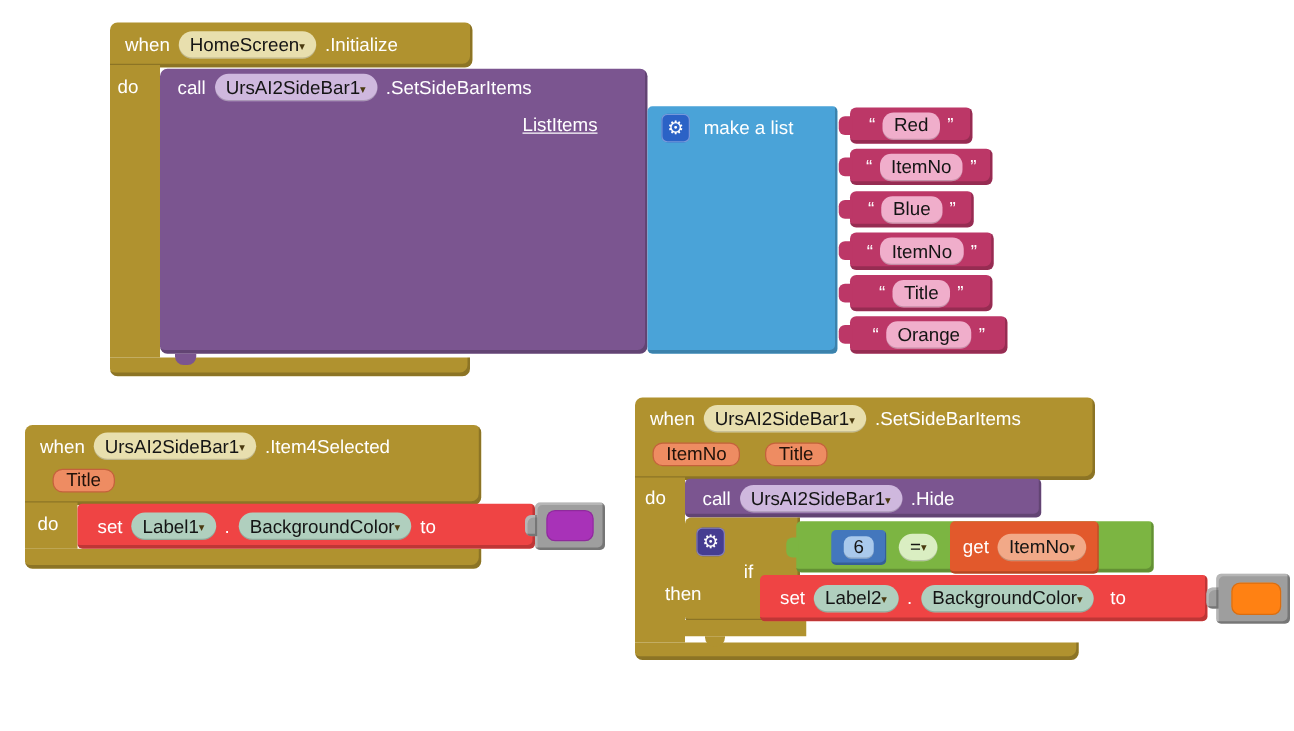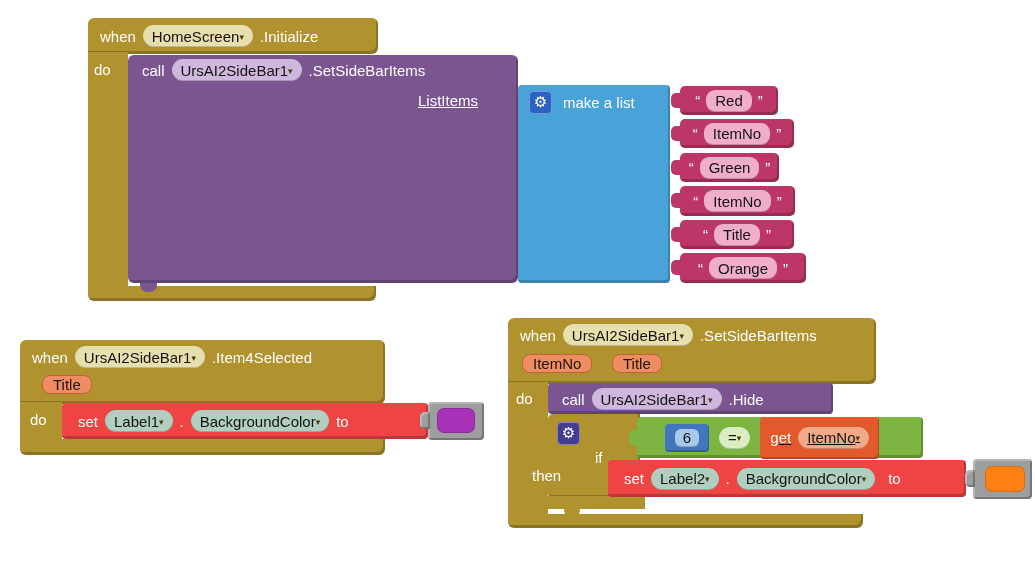--- a/index.html
+++ b/index.html
@@ -103,21 +103,21 @@
   </div>
   <div class="abs magblk bevel strblock" style="left:680px;top:119px;width:114px;height:29px;">
     <span class="tab magblk"></span>
     <span>“</span>
     <span class="field f-pink">ItemNo</span>
     <span>”</span>
   </div>
   <div class="abs magblk bevel strblock" style="left:680px;top:153px;width:99px;height:29px;">
     <span class="tab magblk"></span>
     <span>“</span>
-    <span class="field f-pink">Green</span>
+    <span class="field f-pink">Blue</span>
     <span>”</span>
   </div>
   <div class="abs magblk bevel strblock" style="left:680px;top:186px;width:115px;height:30px;">
     <span class="tab magblk"></span>
     <span>“</span>
     <span class="field f-pink">ItemNo</span>
     <span>”</span>
   </div>
   <div class="abs magblk bevel strblock" style="left:680px;top:220px;width:114px;height:29px;">
     <span class="tab magblk"></span>
@@ -207,21 +207,21 @@
 
   <div class="abs logicblk bevel r4 row" style="left:637px;top:417px;width:286px;height:41px;padding-left:28px;gap:10px;">
     <span class="abs logicblk" style="left:-8px;top:13px;width:10px;height:16px;border-radius:5px 0 0 5px;"></span>
     <span class="mathblk r4" style="display:inline-flex;align-items:center;justify-content:center;width:44px;height:28px;box-shadow:inset -1px -2px 0 rgba(0,0,0,.2);">
       <span class="field f-lblue" style="height:16px;">6</span>
     </span>
     <span class="field f-pgreen">
       <span>=</span>
       <span class="arrow">▾</span>
     </span>
-    <span class="varblk r4 row" style="height:42px;padding:0 10px;box-shadow:inset -1px -2px 0 rgba(0,0,0,.2);text-decoration:underline;">
+    <span class="varblk r4 row" style="height:42px;padding:0 10px;box-shadow:inset -1px -2px 0 rgba(0,0,0,.2);">
       <span class="wl">get</span>
       <span class="field f-lorange">
         <span>ItemNo</span>
         <span class="arrow">▾</span>
       </span>
     </span>
   </div>
 
   <div class="abs greenset bevel r4 row" style="left:608px;top:460px;width:358px;height:37px;padding-left:16px;">
     <span class="wl">set</span>

